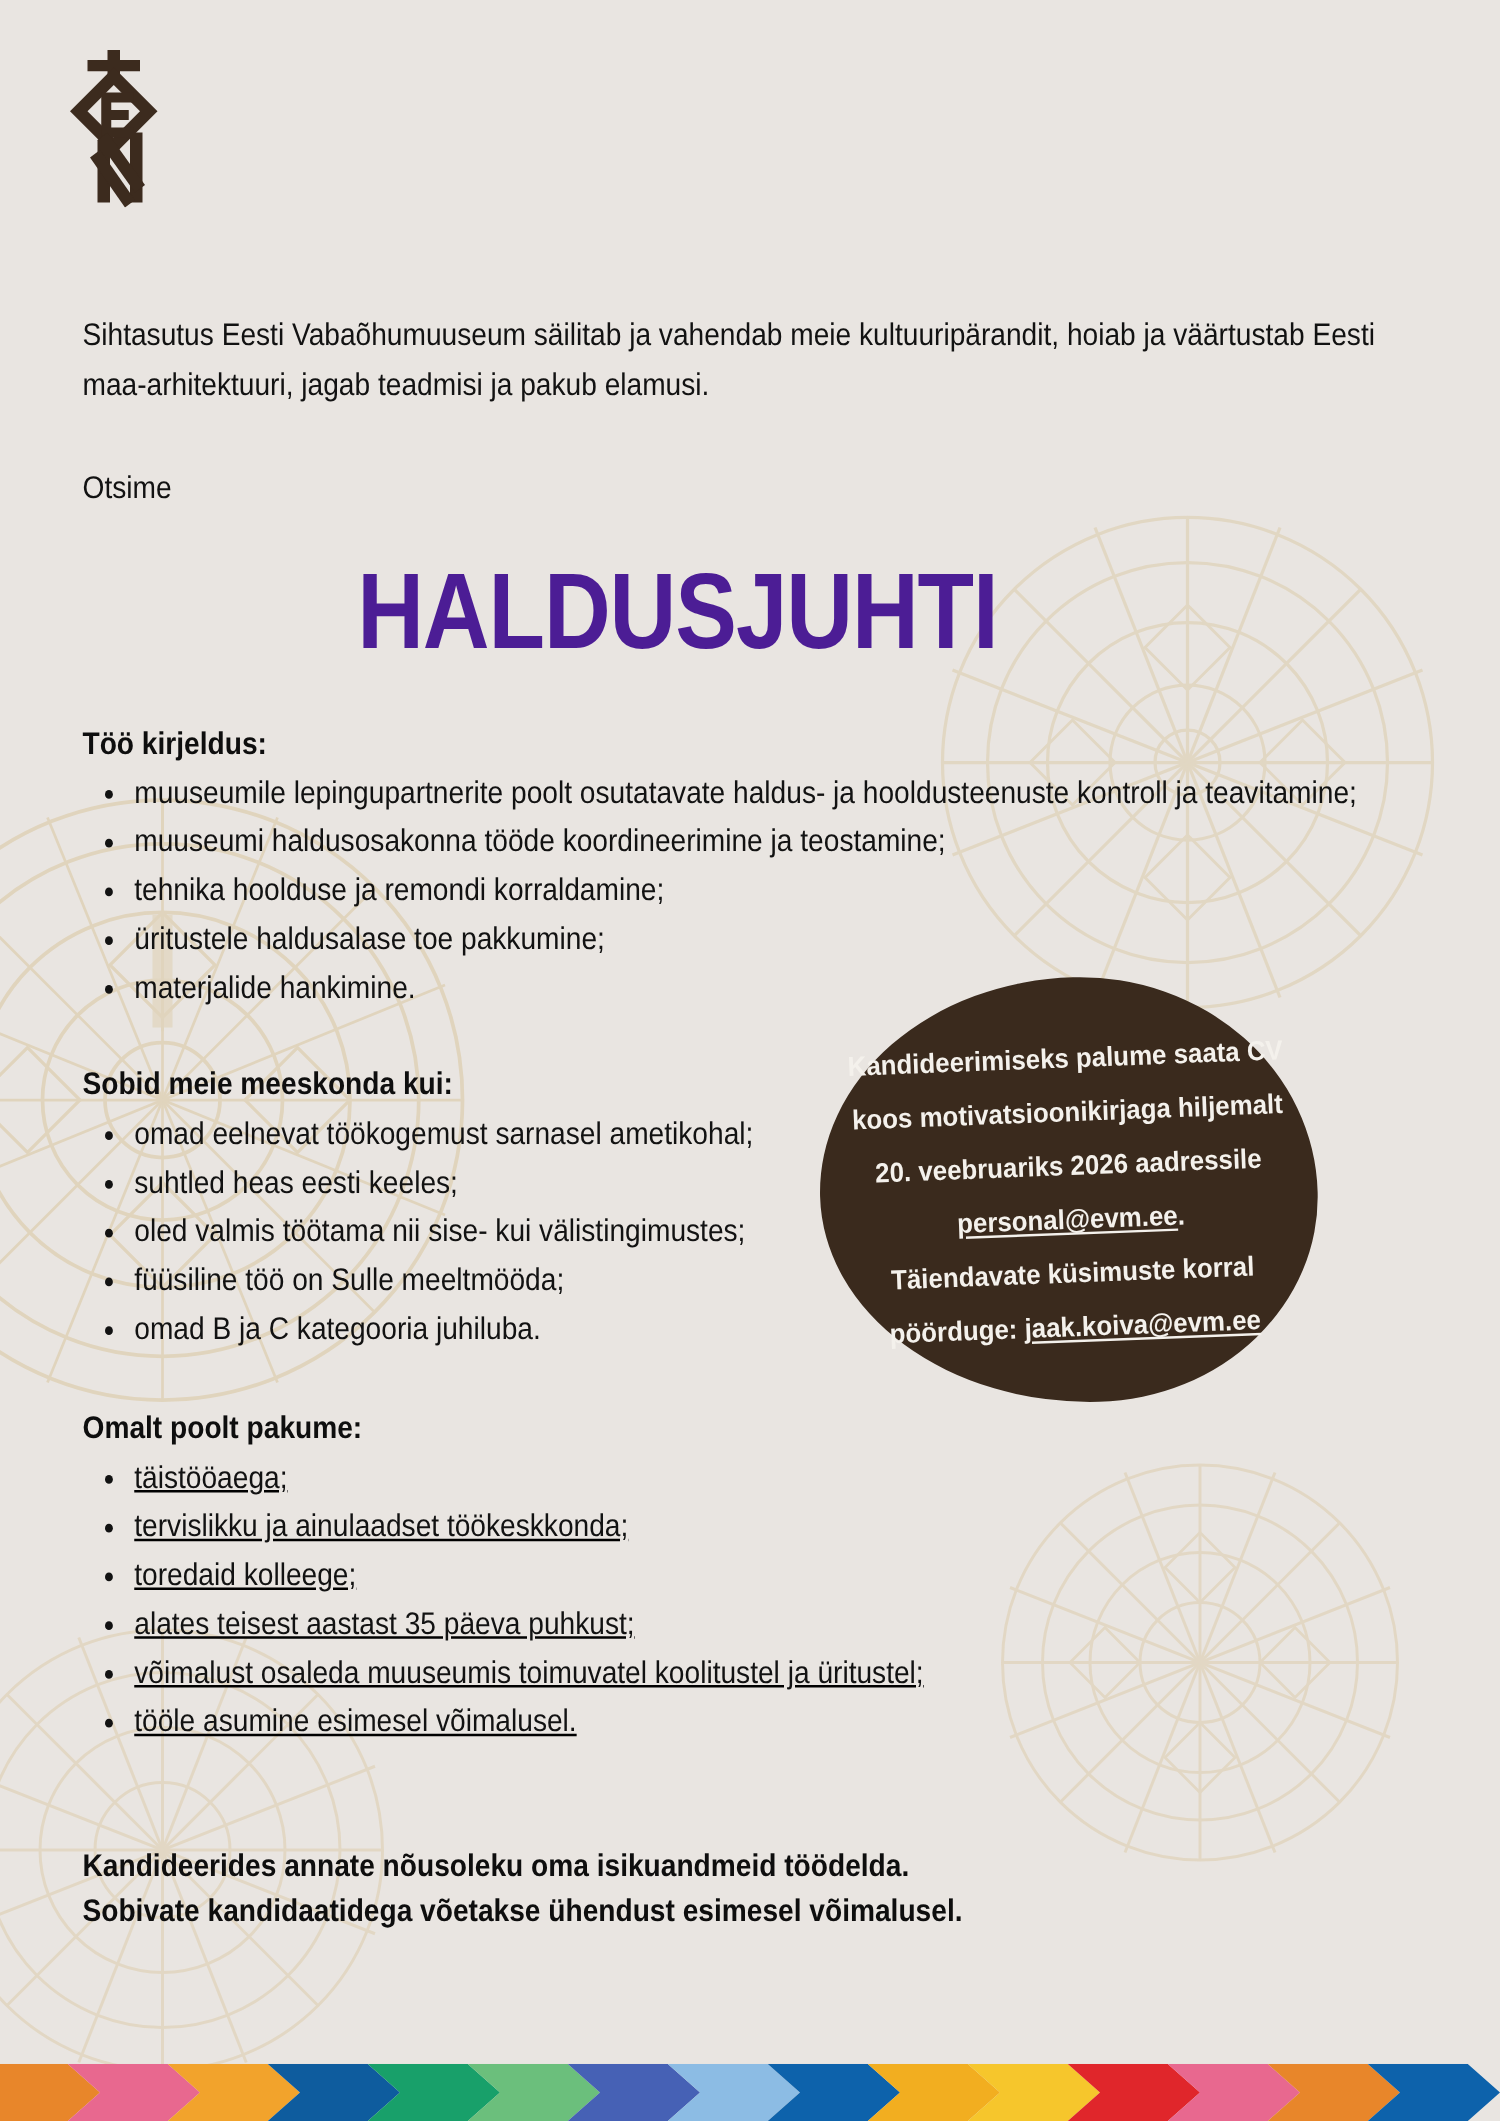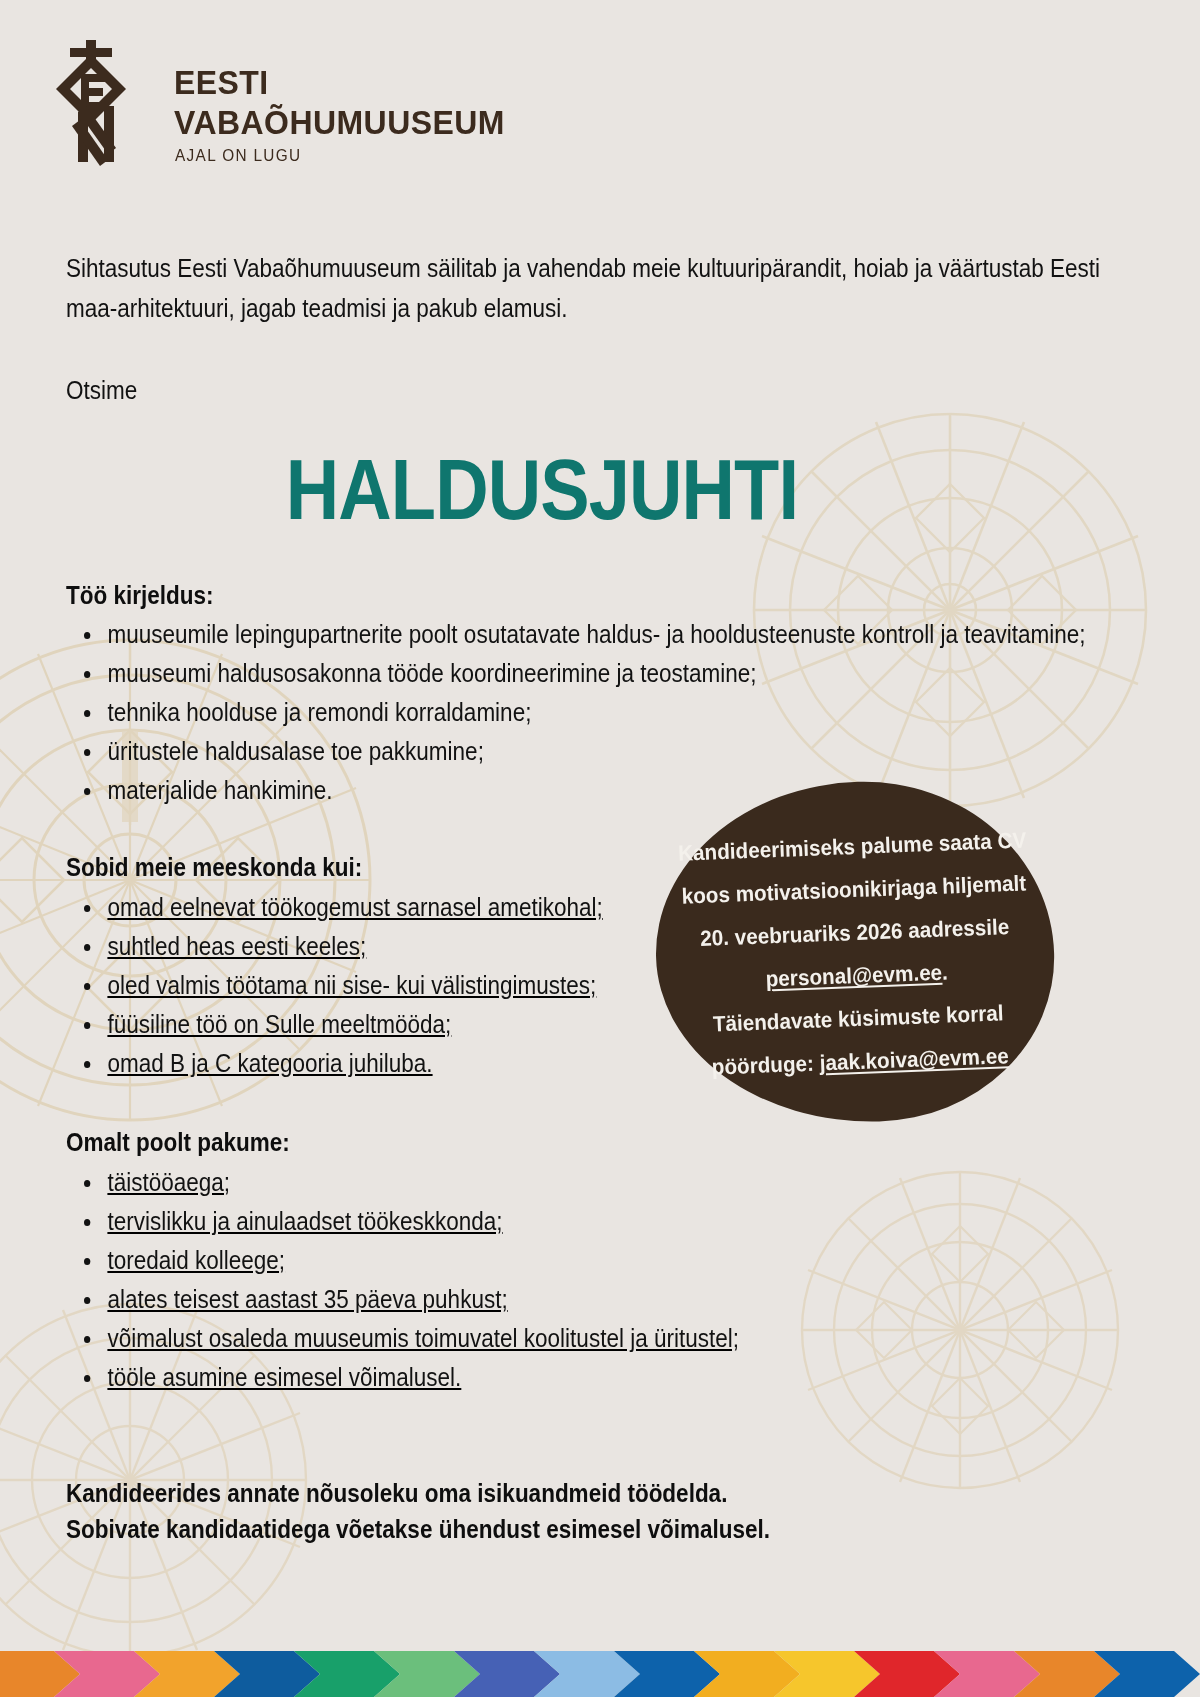--- a/index.html
+++ b/index.html
@@ -43,21 +43,21 @@
     font-size:25px;line-height:40px;
     font-weight:400;
     transform:scaleX(.9);transform-origin:left center;
     white-space:pre-wrap;
   }
   #intro{left:66px;top:248px;width:1160px;}
   #otsime{left:66px;top:370px;}
 
   .title{
     position:absolute;top:446px;left:0;width:1084px;
-    text-align:center;color:#0f766e;
+    text-align:center;color:#4c1d95;
     font-size:86px;font-weight:700;
     letter-spacing:-1px;line-height:86px;
   }
   .title span{display:inline-block;transform:scaleX(.86);}
 
   .sec-head{
     position:absolute;color:#0e0e0e;
     font-size:25px;font-weight:700;line-height:30px;
     transform:scaleX(.9);transform-origin:left center;
   }
@@ -72,21 +72,21 @@
     white-space:nowrap;
   }
   ul.blist li::before{
     content:"";position:absolute;left:20px;top:17px;
     width:7px;height:7px;border-radius:50%;background:#121212;
   }
 
   #h1{left:66px;top:580px;}
   #l1{left:66px;top:615px;}
   #h2{left:66px;top:852px;}
-  #l2{left:66px;top:888px;text-decoration:underline;}
+  #l2{left:66px;top:888px;}
   #h3{left:66px;top:1127px;}
   #l3{left:66px;top:1163px;text-decoration:underline;}
 
   .closing{
     position:absolute;left:66px;top:1475px;
     color:#0e0e0e;font-size:25px;font-weight:700;line-height:36px;
     transform:scaleX(.9);transform-origin:left center;
     white-space:nowrap;
   }
 
@@ -241,25 +241,20 @@
                    M43 30 L22 51 L43 72 L64 51 Z"></path>
 
           <path d="M33 36 h26 v8 h-18 v6 h14 v8 h-14 v6 h18 v8 h-26 z"></path>
 
           <path d="M56 68 h10 v56 h-10 z"></path>
           <path d="M30 74 l8 -6 30 42 -8 6 z"></path>
           <path d="M30 74 h10 v50 h-10 z"></path>
           <path d="M24 88 l8 -6 28 40 -8 6 z"></path>
         </g>
       </svg>
-    </div>
-    <div class="wordmark">
-      <div class="wm-line">EESTI</div>
-      <div class="wm-line">VABAÕHUMUUSEUM</div>
-      <div class="wm-tag">AJAL ON LUGU</div>
     </div>
   </div>
 
   <div class="content">
 
     <div class="para" id="intro">Sihtasutus Eesti Vabaõhumuuseum säilitab ja vahendab meie kultuuripärandit, hoiab ja väärtustab Eesti
 maa-arhitektuuri, jagab teadmisi ja pakub elamusi.</div>
     <div class="para" id="otsime">Otsime</div>
 
     <div class="title"><span>HALDUSJUHTI</span></div>

